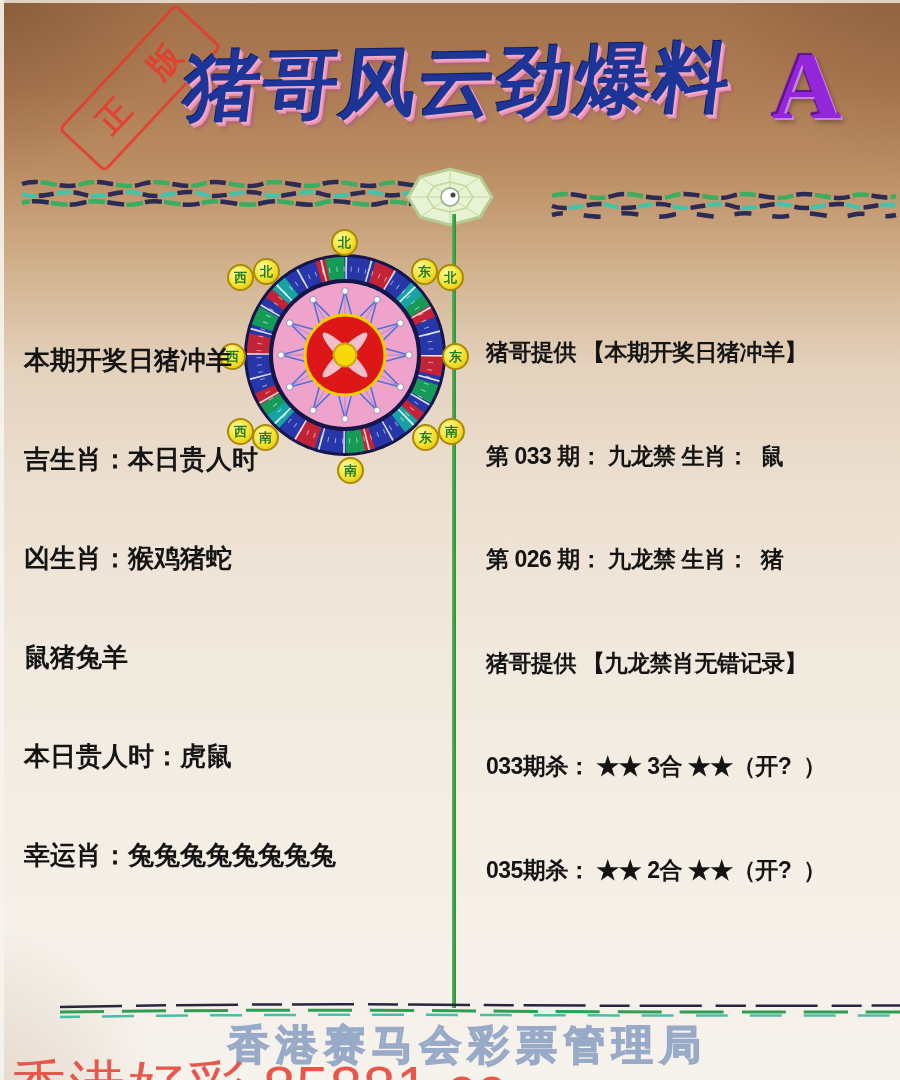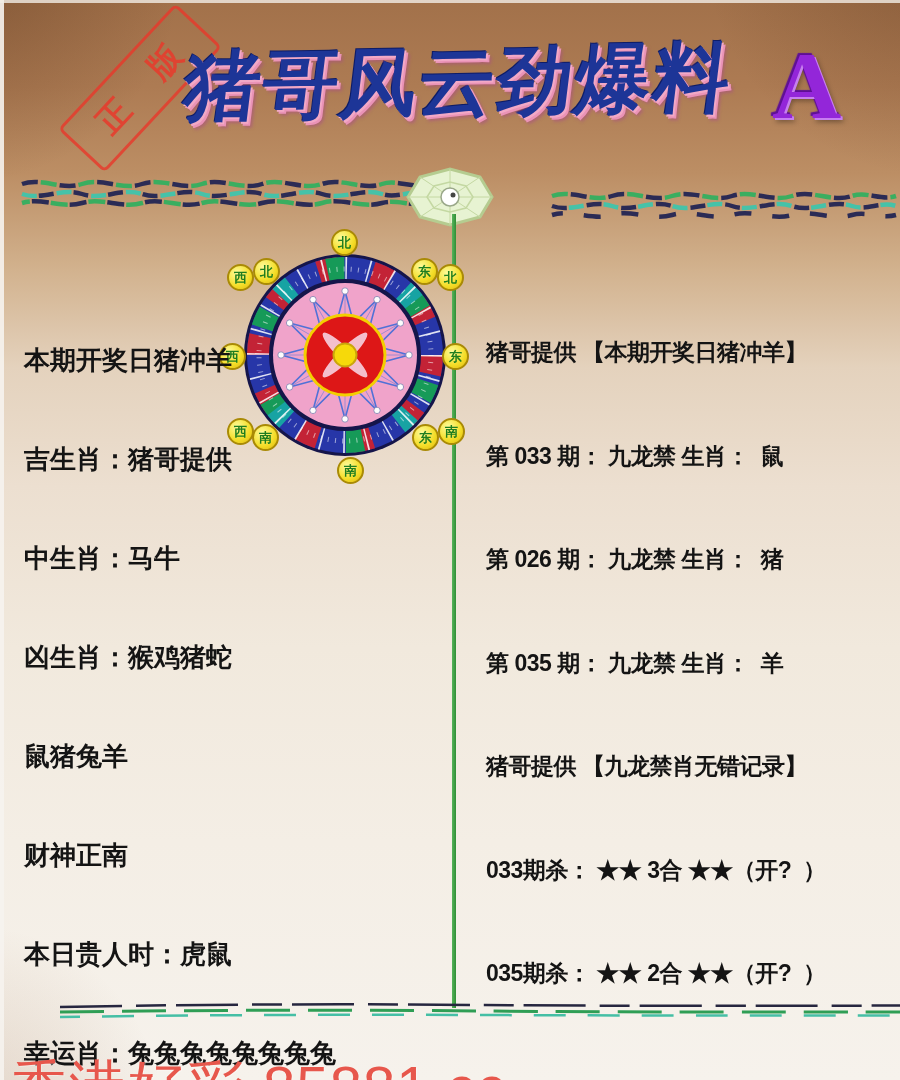--- a/index.html
+++ b/index.html
@@ -182,46 +182,43 @@
   <div class="ball" style="left:253px;top:258px;">北</div>
   <div class="ball" style="left:411px;top:258px;">东</div>
   <div class="ball" style="left:437px;top:264px;">北</div>
   <div class="ball" style="left:227px;top:418px;">西</div>
   <div class="ball" style="left:252px;top:424px;">南</div>
   <div class="ball" style="left:412px;top:424px;">东</div>
   <div class="ball" style="left:438px;top:418px;">南</div>
 
   <div class="col col-left">
     <div class="ln">本期开奖日猪冲羊</div>
-    <div class="ln">吉生肖：猪哥提供</div>
-    <div class="ln">中生肖：马牛</div>
+    <div class="ln">吉生肖：本日贵人时</div>
     <div class="ln">凶生肖：猴鸡猪蛇</div>
     <div class="ln">鼠猪兔羊</div>
-    <div class="ln">财神正南</div>
     <div class="ln">本日贵人时：虎鼠</div>
     <div class="ln">幸运肖：兔兔兔兔兔兔兔兔</div>
     
     
     
     
     
     
     
     
     
     
     
     
   </div>
 
   <div class="col col-right">
     <div class="ln">猪哥提供 【本期开奖日猪冲羊】</div>
     <div class="ln">第 033 期： 九龙禁 生肖：  鼠</div>
     <div class="ln">第 026 期： 九龙禁 生肖：  猪</div>
-    <div class="ln">第 035 期： 九龙禁 生肖：  羊</div>
     <div class="ln">猪哥提供 【九龙禁肖无错记录】</div>
     <div class="ln">033期杀： ★★ 3合 ★★（开?  ）</div>
     <div class="ln">035期杀： ★★ 2合 ★★（开?  ）</div>
     
     
     
     
     
     
     
@@ -233,14 +230,15 @@
   </div>
 
   <svg class="deco-bottom" viewBox="0 0 900 26">
     <g fill="none">
       <path d="M60,9 q210,-4 420,-2 q210,2 838,-1" stroke="#26263f" stroke-width="2.5" stroke-dasharray="62 14 30 10"></path>
       <path d="M60,14 q210,-3 420,-1 q210,2 838,0" stroke="#2f9e55" stroke-width="3" stroke-dasharray="44 18"></path>
       <path d="M60,19 q210,-3 420,-2 q210,1 838,0" stroke="#45bfa5" stroke-width="2.5" stroke-dasharray="32 22" stroke-dashoffset="12"></path>
     </g>
   </svg>
 
+  <div class="outline-text">香港赛马会彩票管理局</div>
   <div class="red-watermark">香港好彩 85881.cc</div>
 </div>
 
 </body></html>

